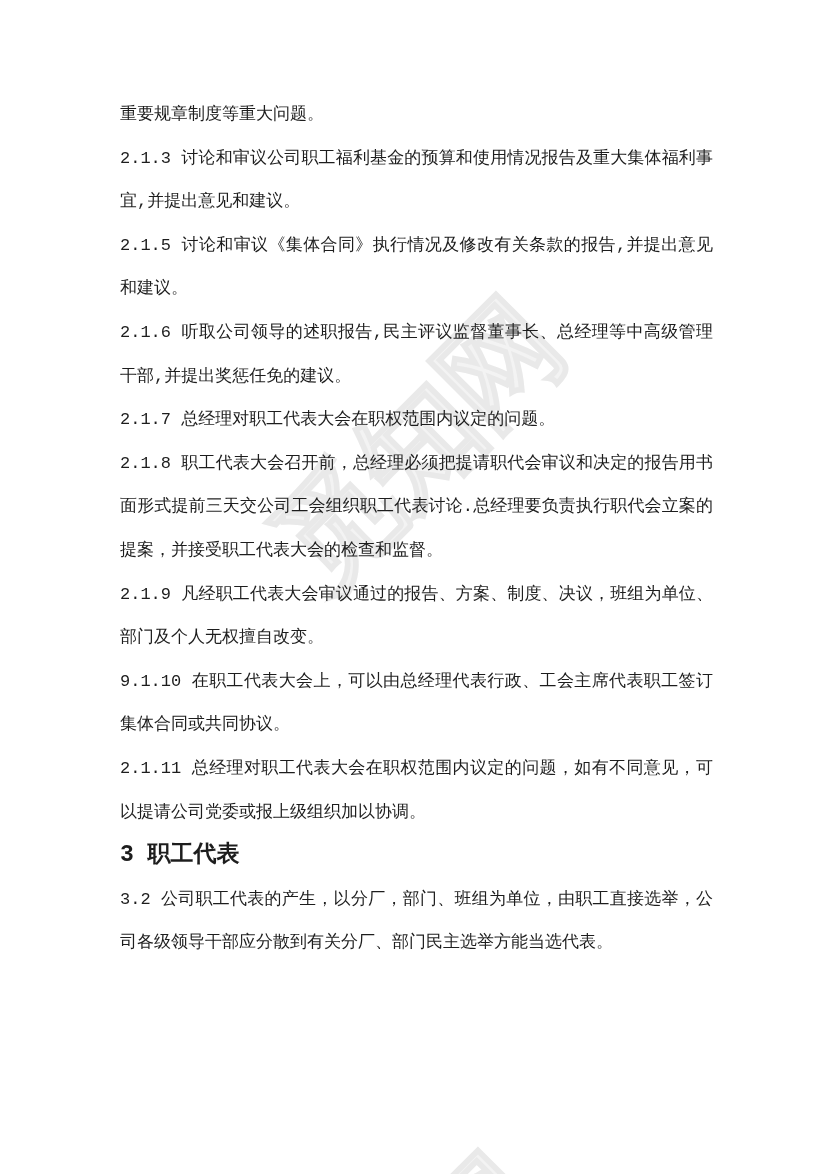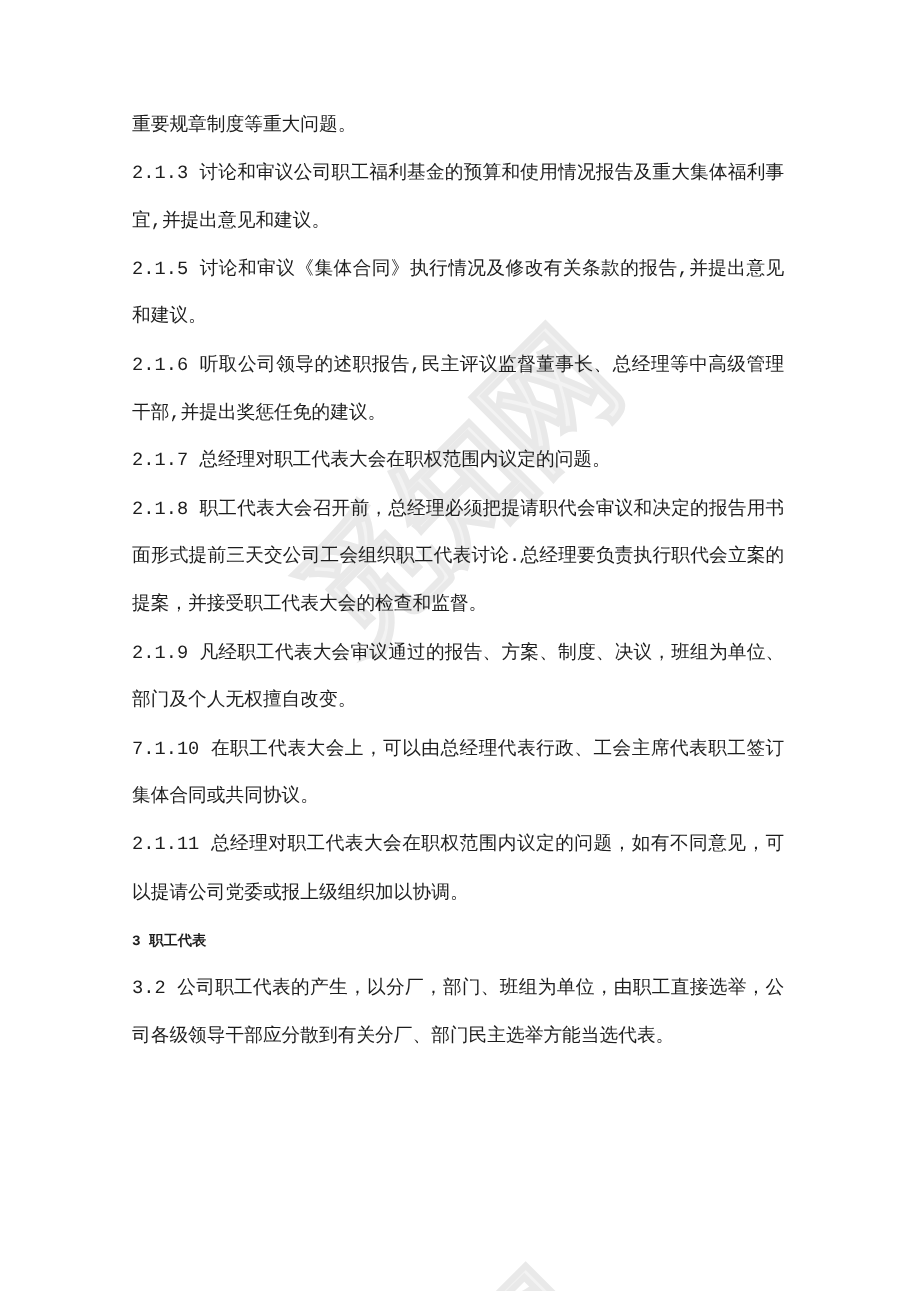--- a/index.html
+++ b/index.html
@@ -29,21 +29,21 @@
     z-index:2;
   }
   .content p{
     margin:0;
     padding:0;
     text-align:justify;
     font-family:Liberation Mono, monospace;
   }
   .content p.heading{
     font-weight:bold;
-    font-size:13px;
+    font-size:23px;
   }
   .watermark{
     position:absolute;
     font-family:"Liberation Sans","DejaVu Sans",sans-serif;
     font-weight:bold;
     font-size:118px;
     letter-spacing:-4px;
     white-space:nowrap;
     color:var(--wm-fill);
     -webkit-text-stroke:2px var(--wm-stroke);
@@ -63,18 +63,18 @@
   <div class="watermark wm-main">觅知网</div>
   <div class="watermark wm-bottom">觅知网</div>
   <div class="content" id="content">
       <p class="body">重要规章制度等重大问题。</p>
       <p class="body">2.1.3 讨论和审议公司职工福利基金的预算和使用情况报告及重大集体福利事宜,并提出意见和建议。</p>
       <p class="body">2.1.5 讨论和审议《集体合同》执行情况及修改有关条款的报告,并提出意见和建议。</p>
       <p class="body">2.1.6 听取公司领导的述职报告,民主评议监督董事长、总经理等中高级管理干部,并提出奖惩任免的建议。</p>
       <p class="body">2.1.7 总经理对职工代表大会在职权范围内议定的问题。</p>
       <p class="body">2.1.8 职工代表大会召开前，总经理必须把提请职代会审议和决定的报告用书面形式提前三天交公司工会组织职工代表讨论.总经理要负责执行职代会立案的提案，并接受职工代表大会的检查和监督。</p>
       <p class="body">2.1.9 凡经职工代表大会审议通过的报告、方案、制度、决议，班组为单位、部门及个人无权擅自改变。</p>
-      <p class="body">7.1.10 在职工代表大会上，可以由总经理代表行政、工会主席代表职工签订集体合同或共同协议。</p>
+      <p class="body">9.1.10 在职工代表大会上，可以由总经理代表行政、工会主席代表职工签订集体合同或共同协议。</p>
       <p class="body">2.1.11 总经理对职工代表大会在职权范围内议定的问题，如有不同意见，可以提请公司党委或报上级组织加以协调。</p>
       <p class="heading">3 职工代表</p>
       <p class="body">3.2 公司职工代表的产生，以分厂，部门、班组为单位，由职工直接选举，公司各级领导干部应分散到有关分厂、部门民主选举方能当选代表。</p>
     </div>
 </div>
 
 </body></html>

